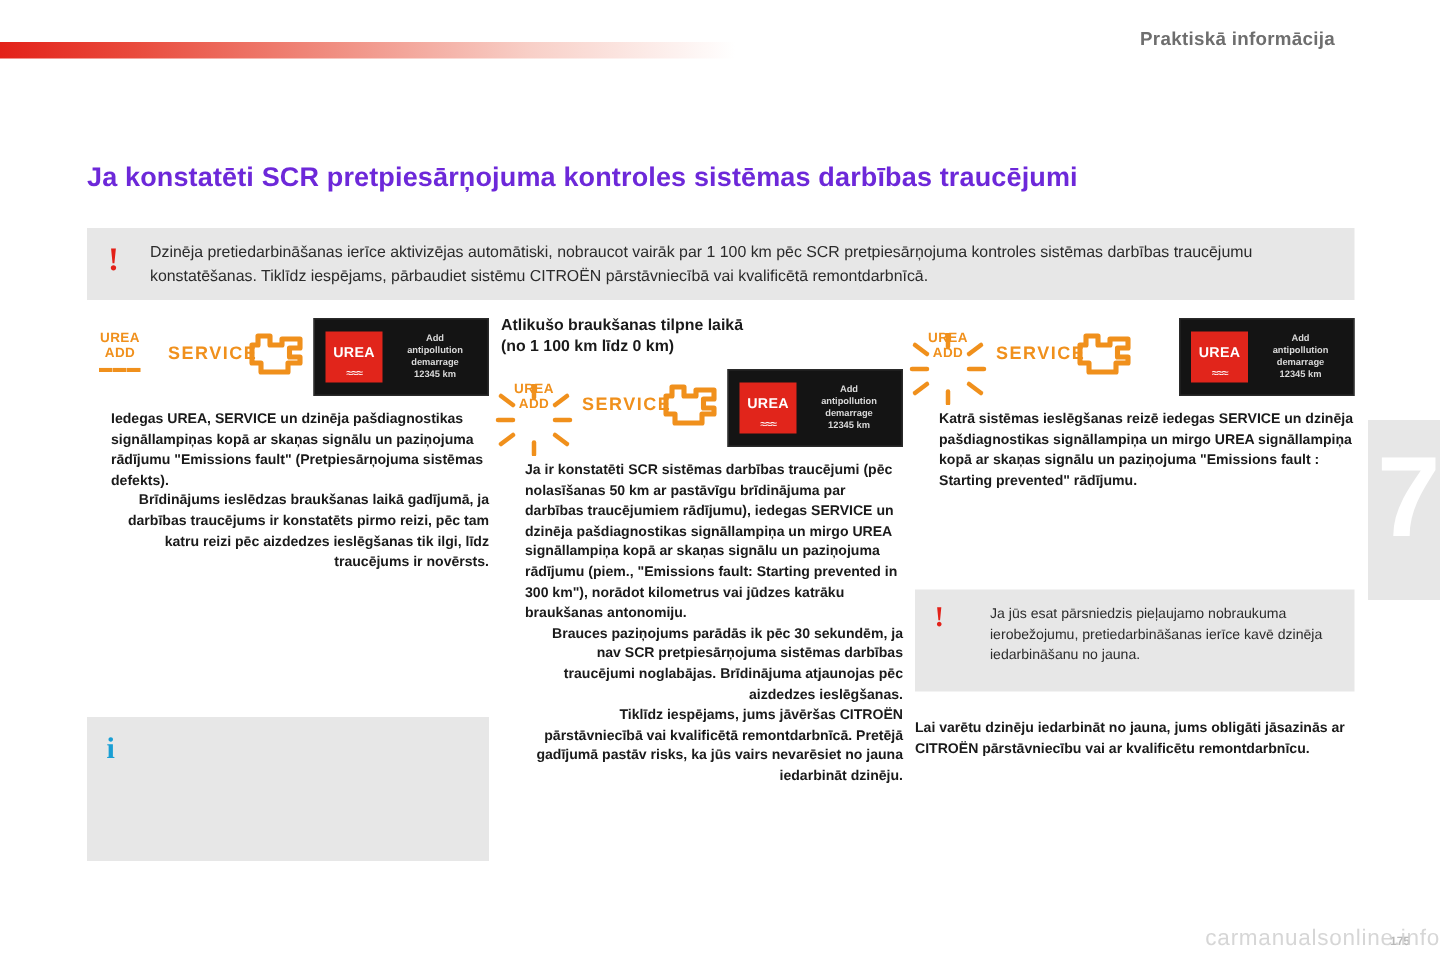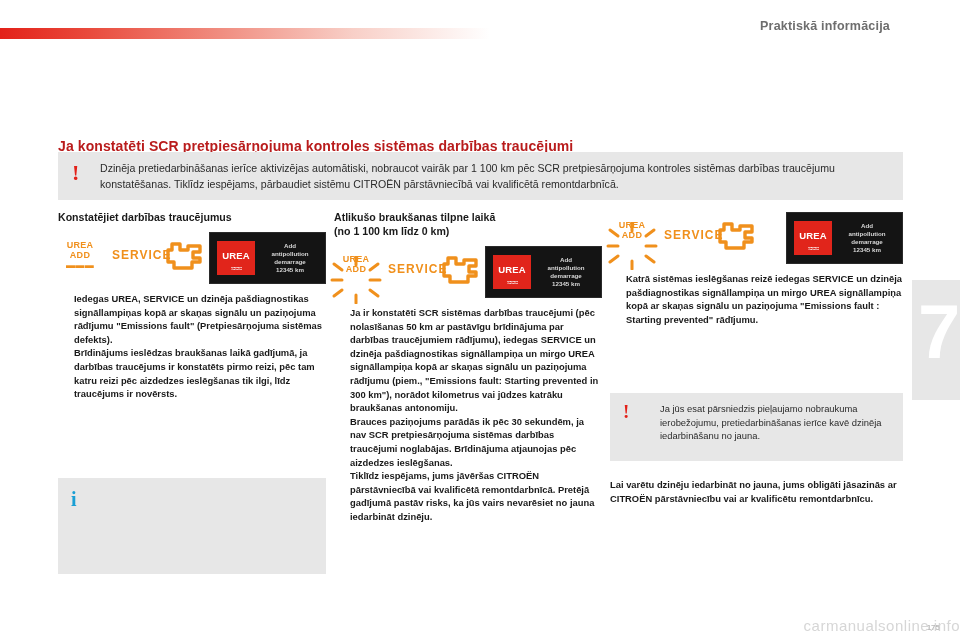--- a/index.html
+++ b/index.html
@@ -19,22 +19,22 @@
     background:linear-gradient(to right,#e32119 0%,#e94a3c 18%,#f08d80 45%,#f8cfc7 72%,#ffffff 100%);
   }
   .hdr-title{
     position:absolute;right:70px;top:19px;
     font-size:12.5px;font-weight:bold;color:#6e6e6e;
     letter-spacing:.2px;white-space:nowrap;
   }
 
   
   .sec-title{
-    position:absolute;left:58px;top:138px;
-    font-size:14px;font-weight:bold;color:#b91c1c;
+    position:absolute;left:58px;top:108px;
+    font-size:18px;font-weight:bold;color:#6d28d9;
     letter-spacing:.1px;white-space:nowrap;
   }
 
   
   .banner{
     position:absolute;left:58px;top:152px;width:845px;height:48px;
     background:#e7e7e7;
   }
   .banner .bang{
     position:absolute;left:14px;top:10px;
@@ -100,21 +100,21 @@
     flex:1;text-align:center;color:#d8d8d8;
     font-size:6.2px;line-height:8.2px;font-weight:bold;
     padding:0 3px;
   }
 
   
   .body-txt{
     font-size:9.4px;line-height:13.6px;color:#1a1a1a;font-weight:bold;
   }
   .body-txt p{margin:0 0 0 16px;}
-  .body-txt p + p{margin-top:0px;}
+  .body-txt p + p{margin-top:0px;text-align:right;}
 
   
   .infobox{
     position:absolute;left:58px;top:478px;width:268px;height:96px;
     background:#e7e7e7;
   }
   .infobox .ii{
     position:absolute;left:13px;top:11px;
     color:#1a9fd4;font-size:20px;font-weight:bold;line-height:1;
     font-family:"Liberation Serif","DejaVu Serif",serif;
@@ -174,23 +174,20 @@
   <div class="hdr-title">Praktiskā informācija</div>
 
   <div class="sec-title">Ja konstatēti SCR pretpiesārņojuma kontroles sistēmas darbības traucējumi</div>
 
   <div class="banner">
     <div class="bang">!</div>
     <div class="btxt">Dzinēja pretiedarbināšanas ierīce aktivizējas automātiski, nobraucot vairāk par 1 100 km pēc SCR pretpiesārņojuma kontroles sistēmas darbības traucējumu konstatēšanas. Tiklīdz iespējams, pārbaudiet sistēmu CITROËN pārstāvniecībā vai kvalificētā remontdarbnīcā.</div>
   </div>
 
   <div class="col col1">
-    <div class="col-h">
-      <span>Konstatējiet darbības traucējumus</span>
-    </div>
 
     <div class="picrow">
       <div class="tell urea-tell">
         <div>UREA</div>
         <div>ADD</div>
         <div>▬▬▬</div>
       </div>
       <div class="tell svc-tell">SERVICE</div>
       <div class="tell eng-tell">
         <svg width="44" height="34" viewBox="0 0 44 34">

